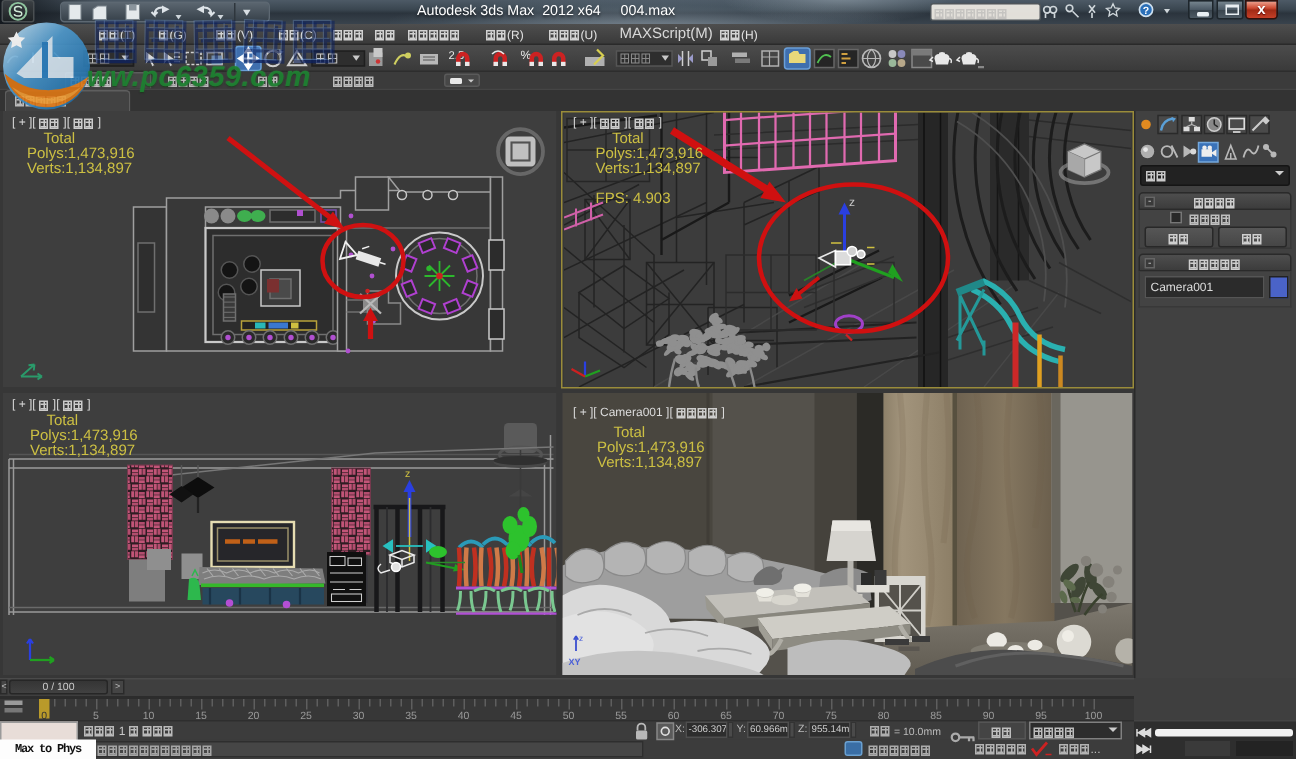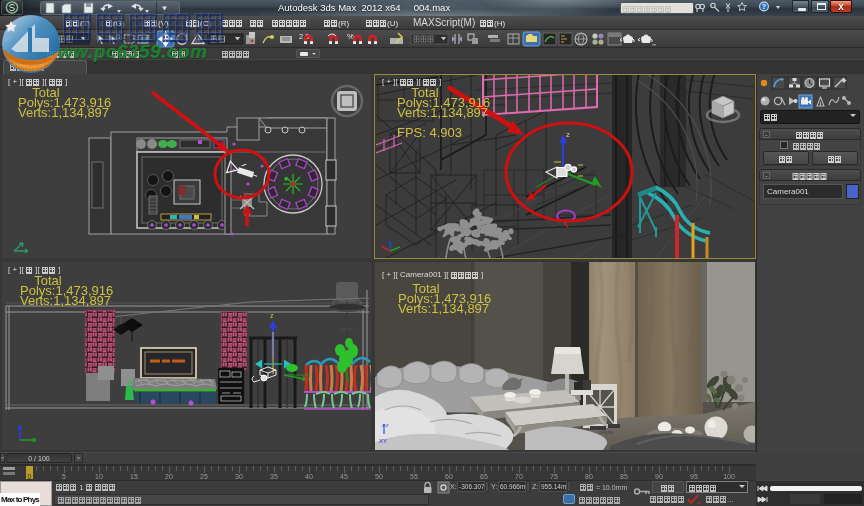--- a/index.html
+++ b/index.html
@@ -6,21 +6,21 @@
 .a{position:absolute}
 i.z{display:inline-block;width:7px;height:8px;border:1px solid;position:relative;
  margin:0 1px 0 0;vertical-align:top;margin-top:.5px;opacity:.9}
 i.z:before{content:"";position:absolute;left:0;right:0;top:1.5px;height:2.5px;border-top:1px solid;border-bottom:1px solid}
 i.z:after{content:"";position:absolute;top:0;bottom:0;left:3px;border-left:1px solid}
 i.z.s{width:6px;height:7px}
 i.z.s:before{top:1px;height:2px}
 i.z.s:after{left:2px}
 .row{white-space:nowrap}
 .lbl{font-size:8px;color:#dcdcdc;letter-spacing:0}
-.stat{font-size:13px;color:#cdc043;line-height:10px;white-space:pre}
+.stat{font-size:10px;color:#cdc043;line-height:10px;white-space:pre}
 </style></head><body>
 
 <div class="a" style="left:0;top:0;width:864px;height:16px;
  background:linear-gradient(180deg,#4d5a66 0%,#3a4650 40%,#2b343d 55%,#39434d 100%);">
  <div class="a" style="left:260px;top:0;width:340px;height:16px;background:radial-gradient(ellipse at 50% 130%,rgba(185,200,212,.55),rgba(120,140,155,.15) 60%,transparent 78%)"></div>
  <div class="a" style="left:480px;top:0;width:160px;height:16px;background:radial-gradient(ellipse at 50% -10%,rgba(200,215,225,.35),transparent 70%)"></div>
  <div class="a" style="left:0;top:0;width:70px;height:16px;background:linear-gradient(90deg,#14191f,transparent)"></div>
 </div>
 <div class="a" style="left:1px;top:0;width:22px;height:15px;background:linear-gradient(180deg,#3a3f43,#1f2326);border:1px solid #4a4f52;border-radius:2px">
 <svg width="20" height="13" viewBox="0 0 20 13">
@@ -1050,21 +1050,21 @@
 <div class="a" style="left:770px;top:486px;width:92px;height:5px;background:#f2f2f2;border-radius:2px"></div>
 <svg class="a" style="left:757px;top:485px" width="12" height="18" viewBox="0 0 12 18">
     <g fill="#ddd">
       <path d="M1 1 v5 M2 3.5 l4 -2.5 v5 z M6 3.5 l4 -2.5 v5 z" stroke="#ddd" stroke-width="1"></path>
       <path d="M1 12 l4 2.5 -4 2.5 z M5 12 l4 2.5 -4 2.5 z M10 12 v5" stroke="#ddd" stroke-width="1"></path>
     </g>
   </svg>
 <div class="a" style="left:790px;top:494px;width:30px;height:10px;background:#3a3a3a"></div>
 <div class="a" style="left:824px;top:494px;width:38px;height:10px;background:#232323"></div>
 <div class="a" style="left:0;top:481px;width:52px;height:25px;background:#e8ddd8;border:1px solid #9a9a9a"></div>
-<div class="a" style="left:0;top:493px;width:40px;height:13px;background:#fdfdfd;color:#111;font-family:Liberation Sans, sans-serif;font-size:8px;font-weight:bold;text-align:center;line-height:13px;letter-spacing:-0.8px">Max to Phys</div>
+<div class="a" style="left:0;top:493px;width:64px;height:13px;background:#fdfdfd;color:#111;font-family:Liberation Mono, monospace;font-size:8px;font-weight:bold;text-align:center;line-height:13px;letter-spacing:-0.8px">Max to Phys</div>
 <svg class="a" style="left:1px;top:13px" width="62" height="62" viewBox="0 0 62 62">
 <defs>
       <linearGradient id="wmb" x1="0" y1="0" x2="1" y2="1">
 <stop offset="0" stop-color="#cfe7f6"></stop>
         <stop offset=".4" stop-color="#4e9ace"></stop>
         <stop offset="1" stop-color="#11619e"></stop>
       </linearGradient>
     </defs>
 <g opacity=".9">
 <circle cx="30" cy="31" r="29" fill="url(#wmb)"></circle>

